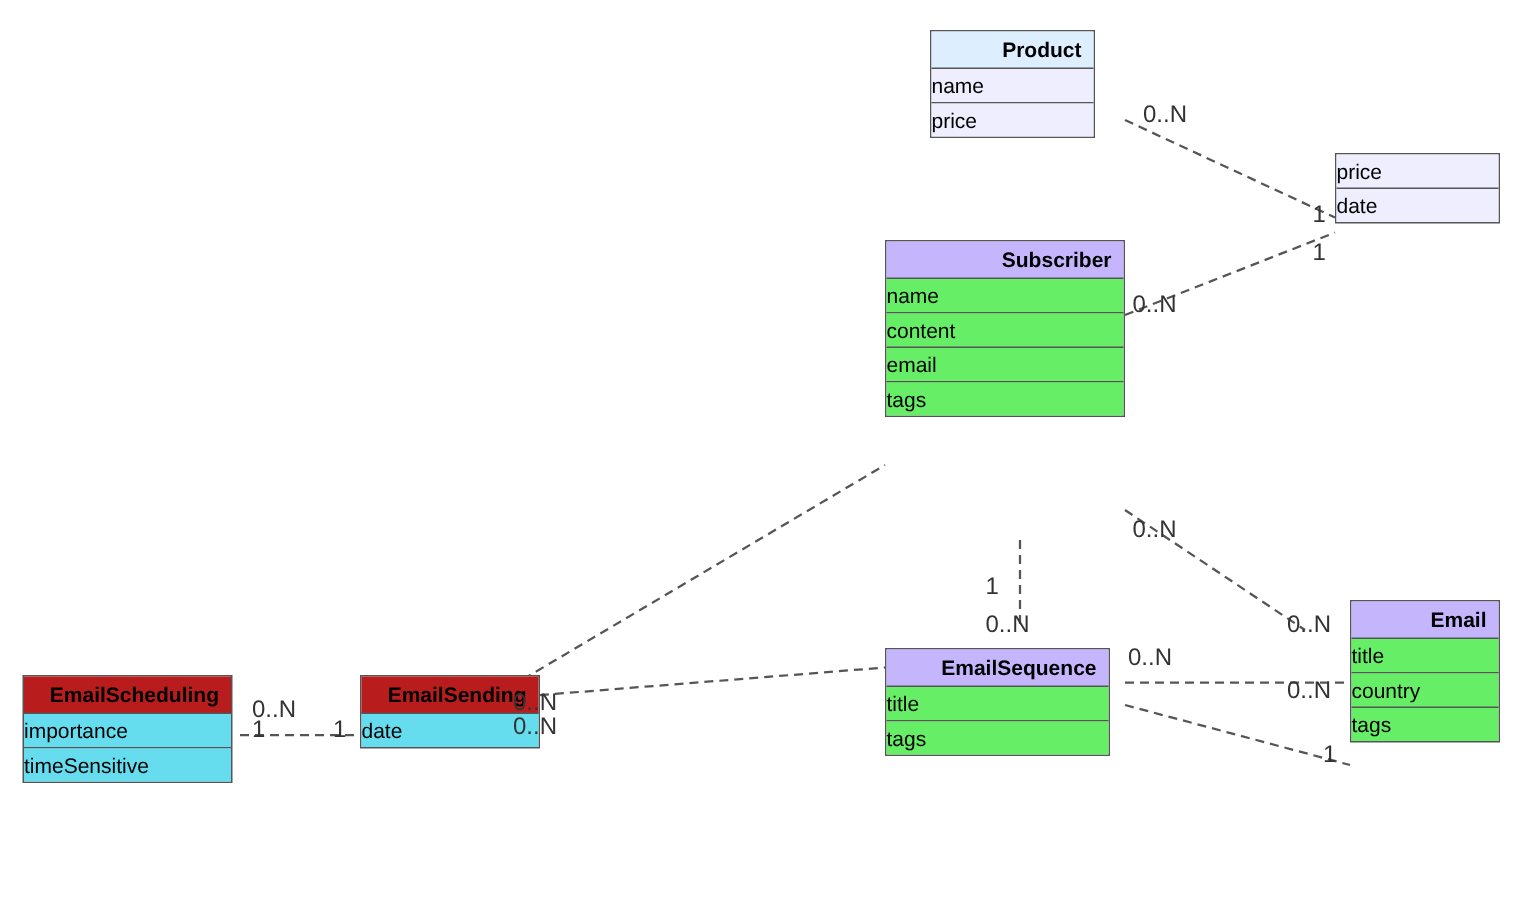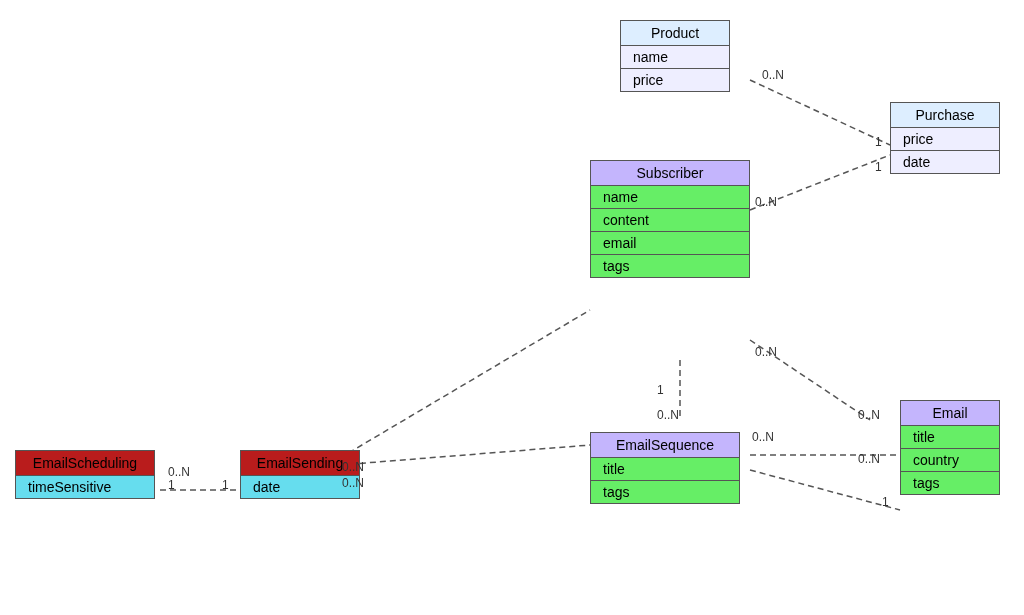--- a/index.html
+++ b/index.html
@@ -16,27 +16,27 @@
       position: relative;
       width: 1024px;
       height: 615px;
     }
     .uml-box {
       position: absolute;
       border: 1.5px solid #555;
       background: #fff;
     }
     .uml-box .header {
-      text-align: center;
-      font-weight: normal;
+      text-align: right;
+      font-weight: bold;
       padding: 4px 8px;
       border-bottom: 1.5px solid #555;
     }
     .uml-box .field {
-      padding: 3px 12px;
+      padding: 3px 0;
       border-bottom: 1px solid #555;
     }
     .uml-box .field:last-child {
       border-bottom: none;
     }
     .green-header {
       background: #c4b5fd;
     }
     .green-field {
       background: #66ee66;
@@ -55,21 +55,21 @@
     }
     svg.arrows {
       position: absolute;
       top: 0; left: 0;
       width: 1024px;
       height: 615px;
       pointer-events: none;
     }
     .label {
       position: absolute;
-      font-size: 12px;
+      font-size: 16px;
       color: #333;
     }
   </style>
 </head>
 <body>
 
 <div class="diagram-container">
 
   <svg class="arrows">
     <defs>
@@ -97,21 +97,20 @@
     <line class="dashed" x1="340" y1="458" x2="590" y2="310"></line>
   </svg>
 
   <div class="uml-box" style="left:620px; top:20px; min-width:110px;">
     <div class="header white-header">Product</div>
     <div class="field white-field">name</div>
     <div class="field white-field">price</div>
   </div>
 
   <div class="uml-box" style="left:890px; top:102px; min-width:110px;">
-    <div class="header white-header">Purchase</div>
     <div class="field white-field">price</div>
     <div class="field white-field">date</div>
   </div>
 
   <div class="uml-box" style="left:590px; top:160px; min-width:160px;">
     <div class="header green-header">Subscriber</div>
     <div class="field green-field">name</div>
     <div class="field green-field">content</div>
     <div class="field green-field">email</div>
     <div class="field green-field">tags</div>
@@ -125,20 +124,21 @@
 
   <div class="uml-box" style="left:900px; top:400px; min-width:100px;">
     <div class="header green-header">Email</div>
     <div class="field green-field">title</div>
     <div class="field green-field">country</div>
     <div class="field green-field">tags</div>
   </div>
 
   <div class="uml-box" style="left:15px; top:450px; min-width:140px;">
     <div class="header blue-header">EmailScheduling</div>
+    <div class="field blue-field">importance</div>
     <div class="field blue-field">timeSensitive</div>
   </div>
 
   <div class="uml-box" style="left:240px; top:450px; min-width:120px;">
     <div class="header blue-header">EmailSending</div>
     <div class="field blue-field">date</div>
   </div>
 
   <div class="label" style="left:762px; top:68px;">0..N</div>
   <div class="label" style="left:875px; top:135px;">1</div>

